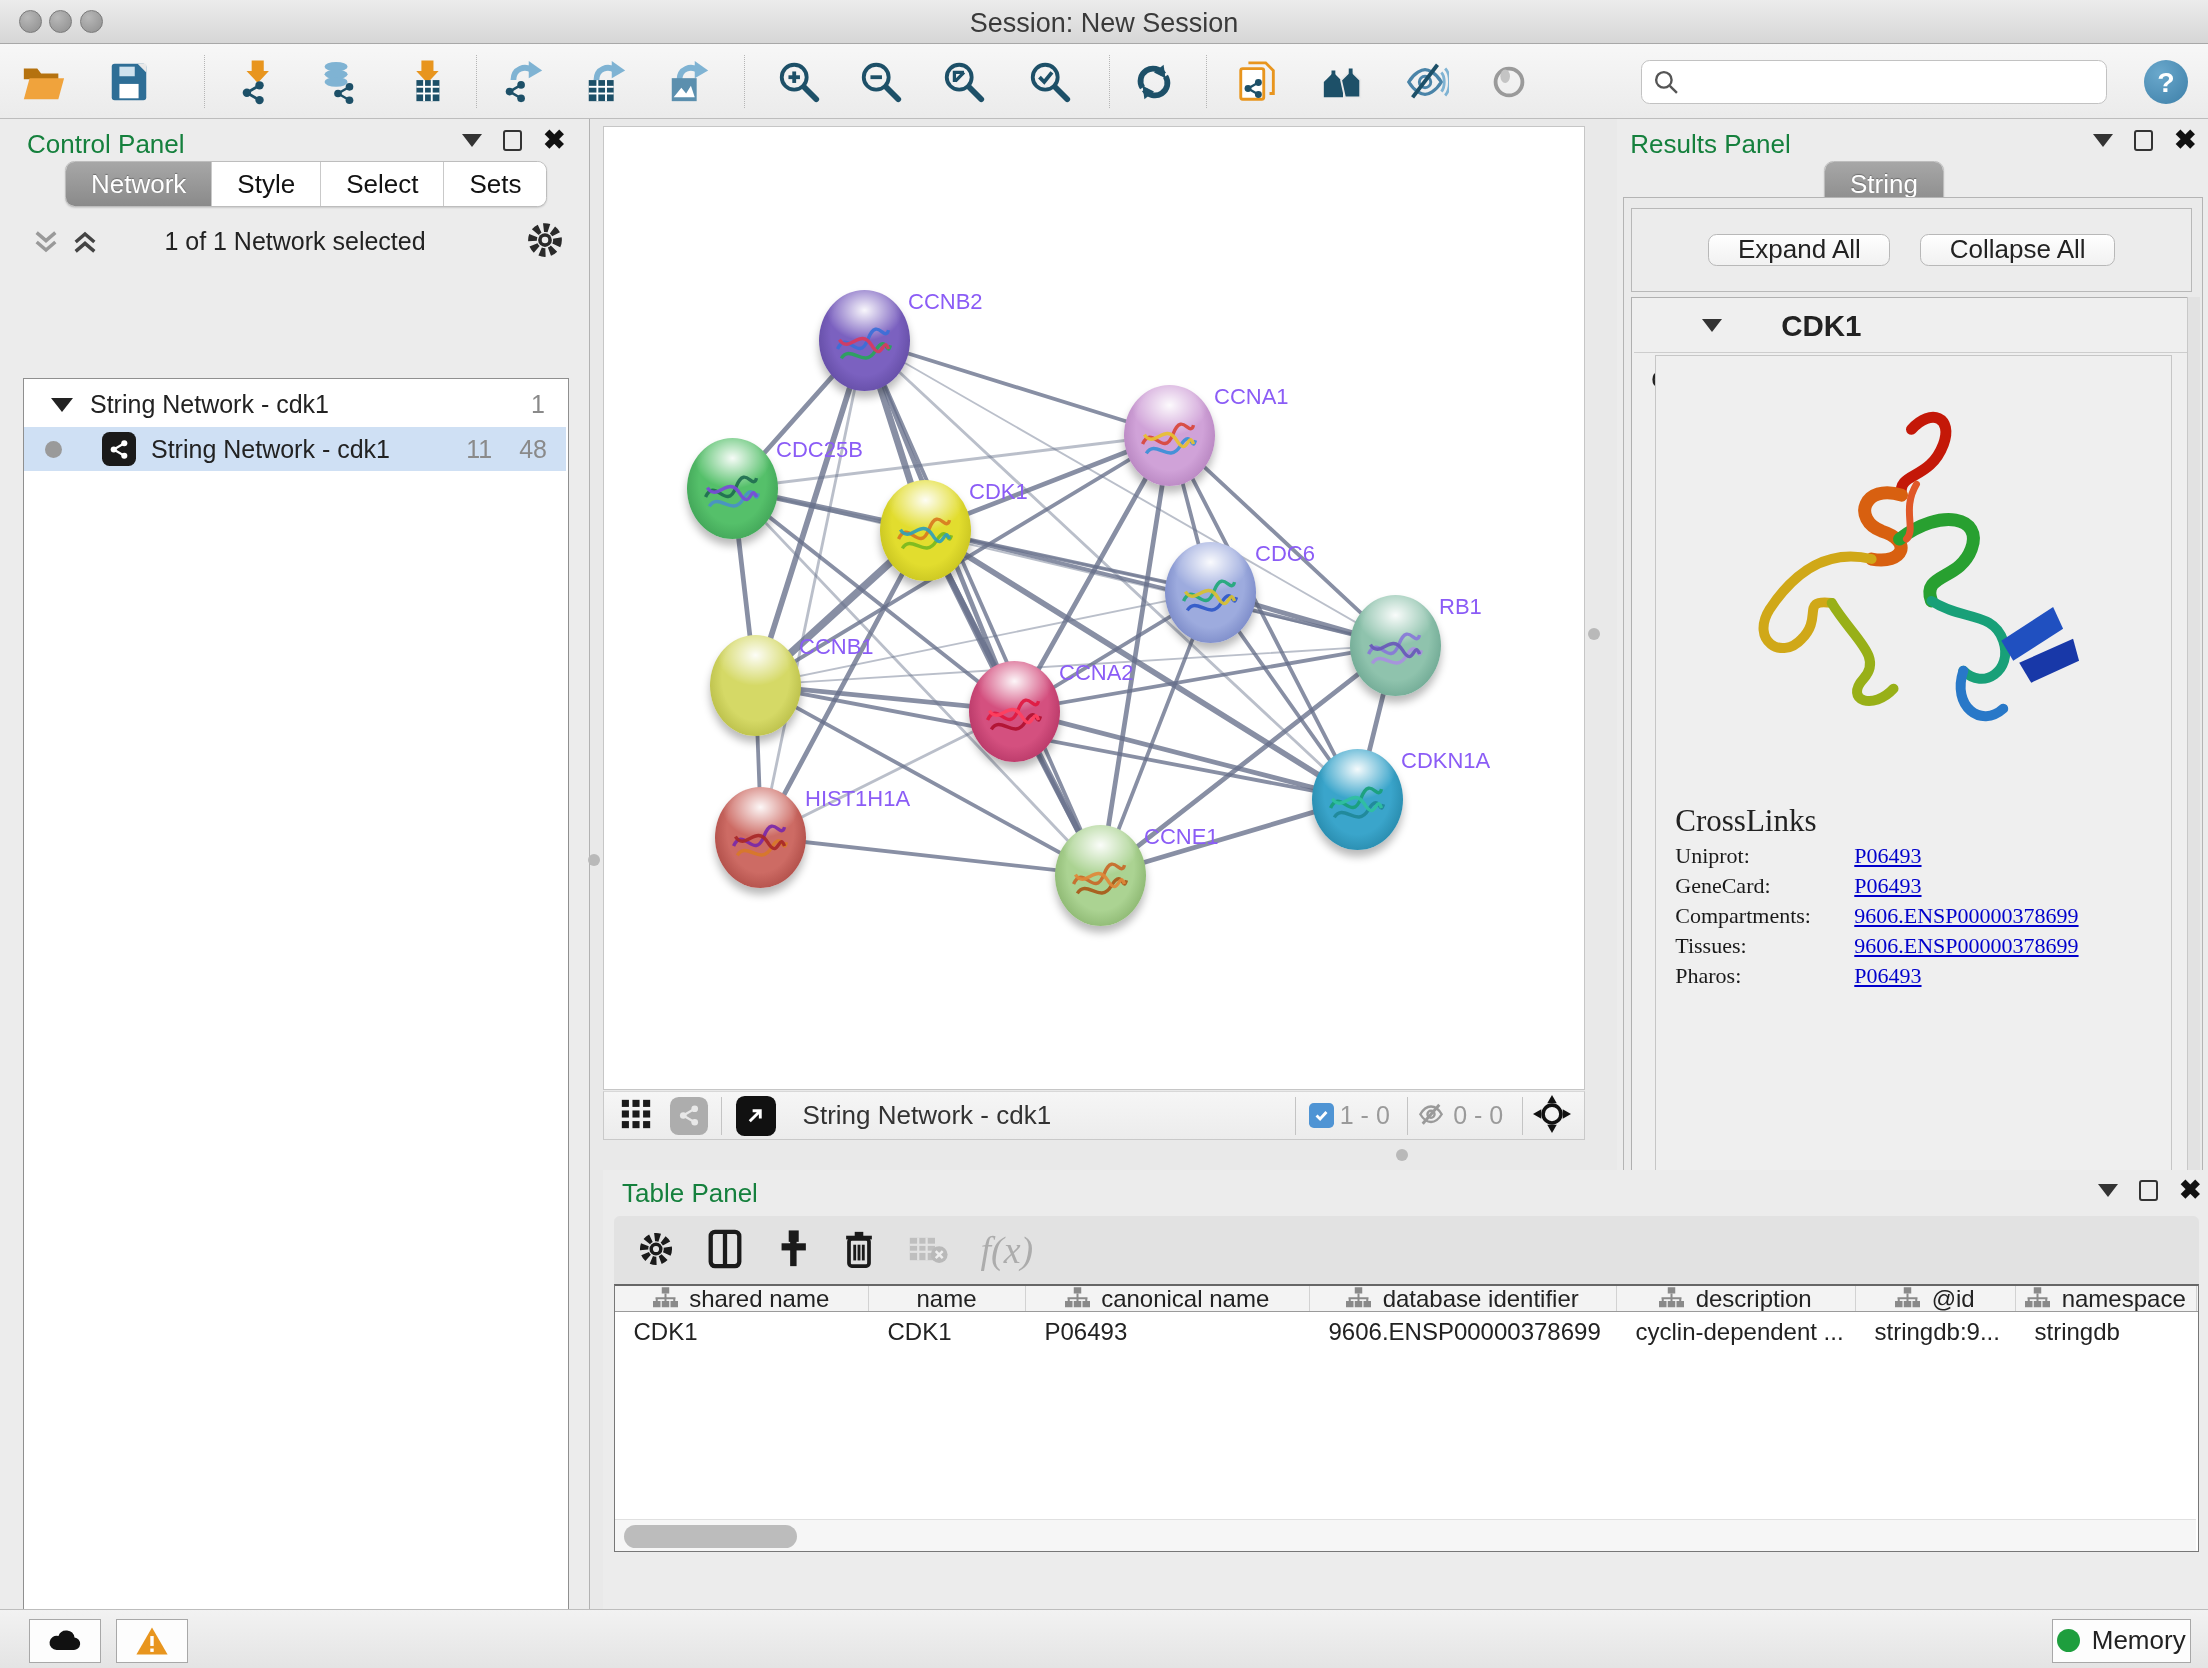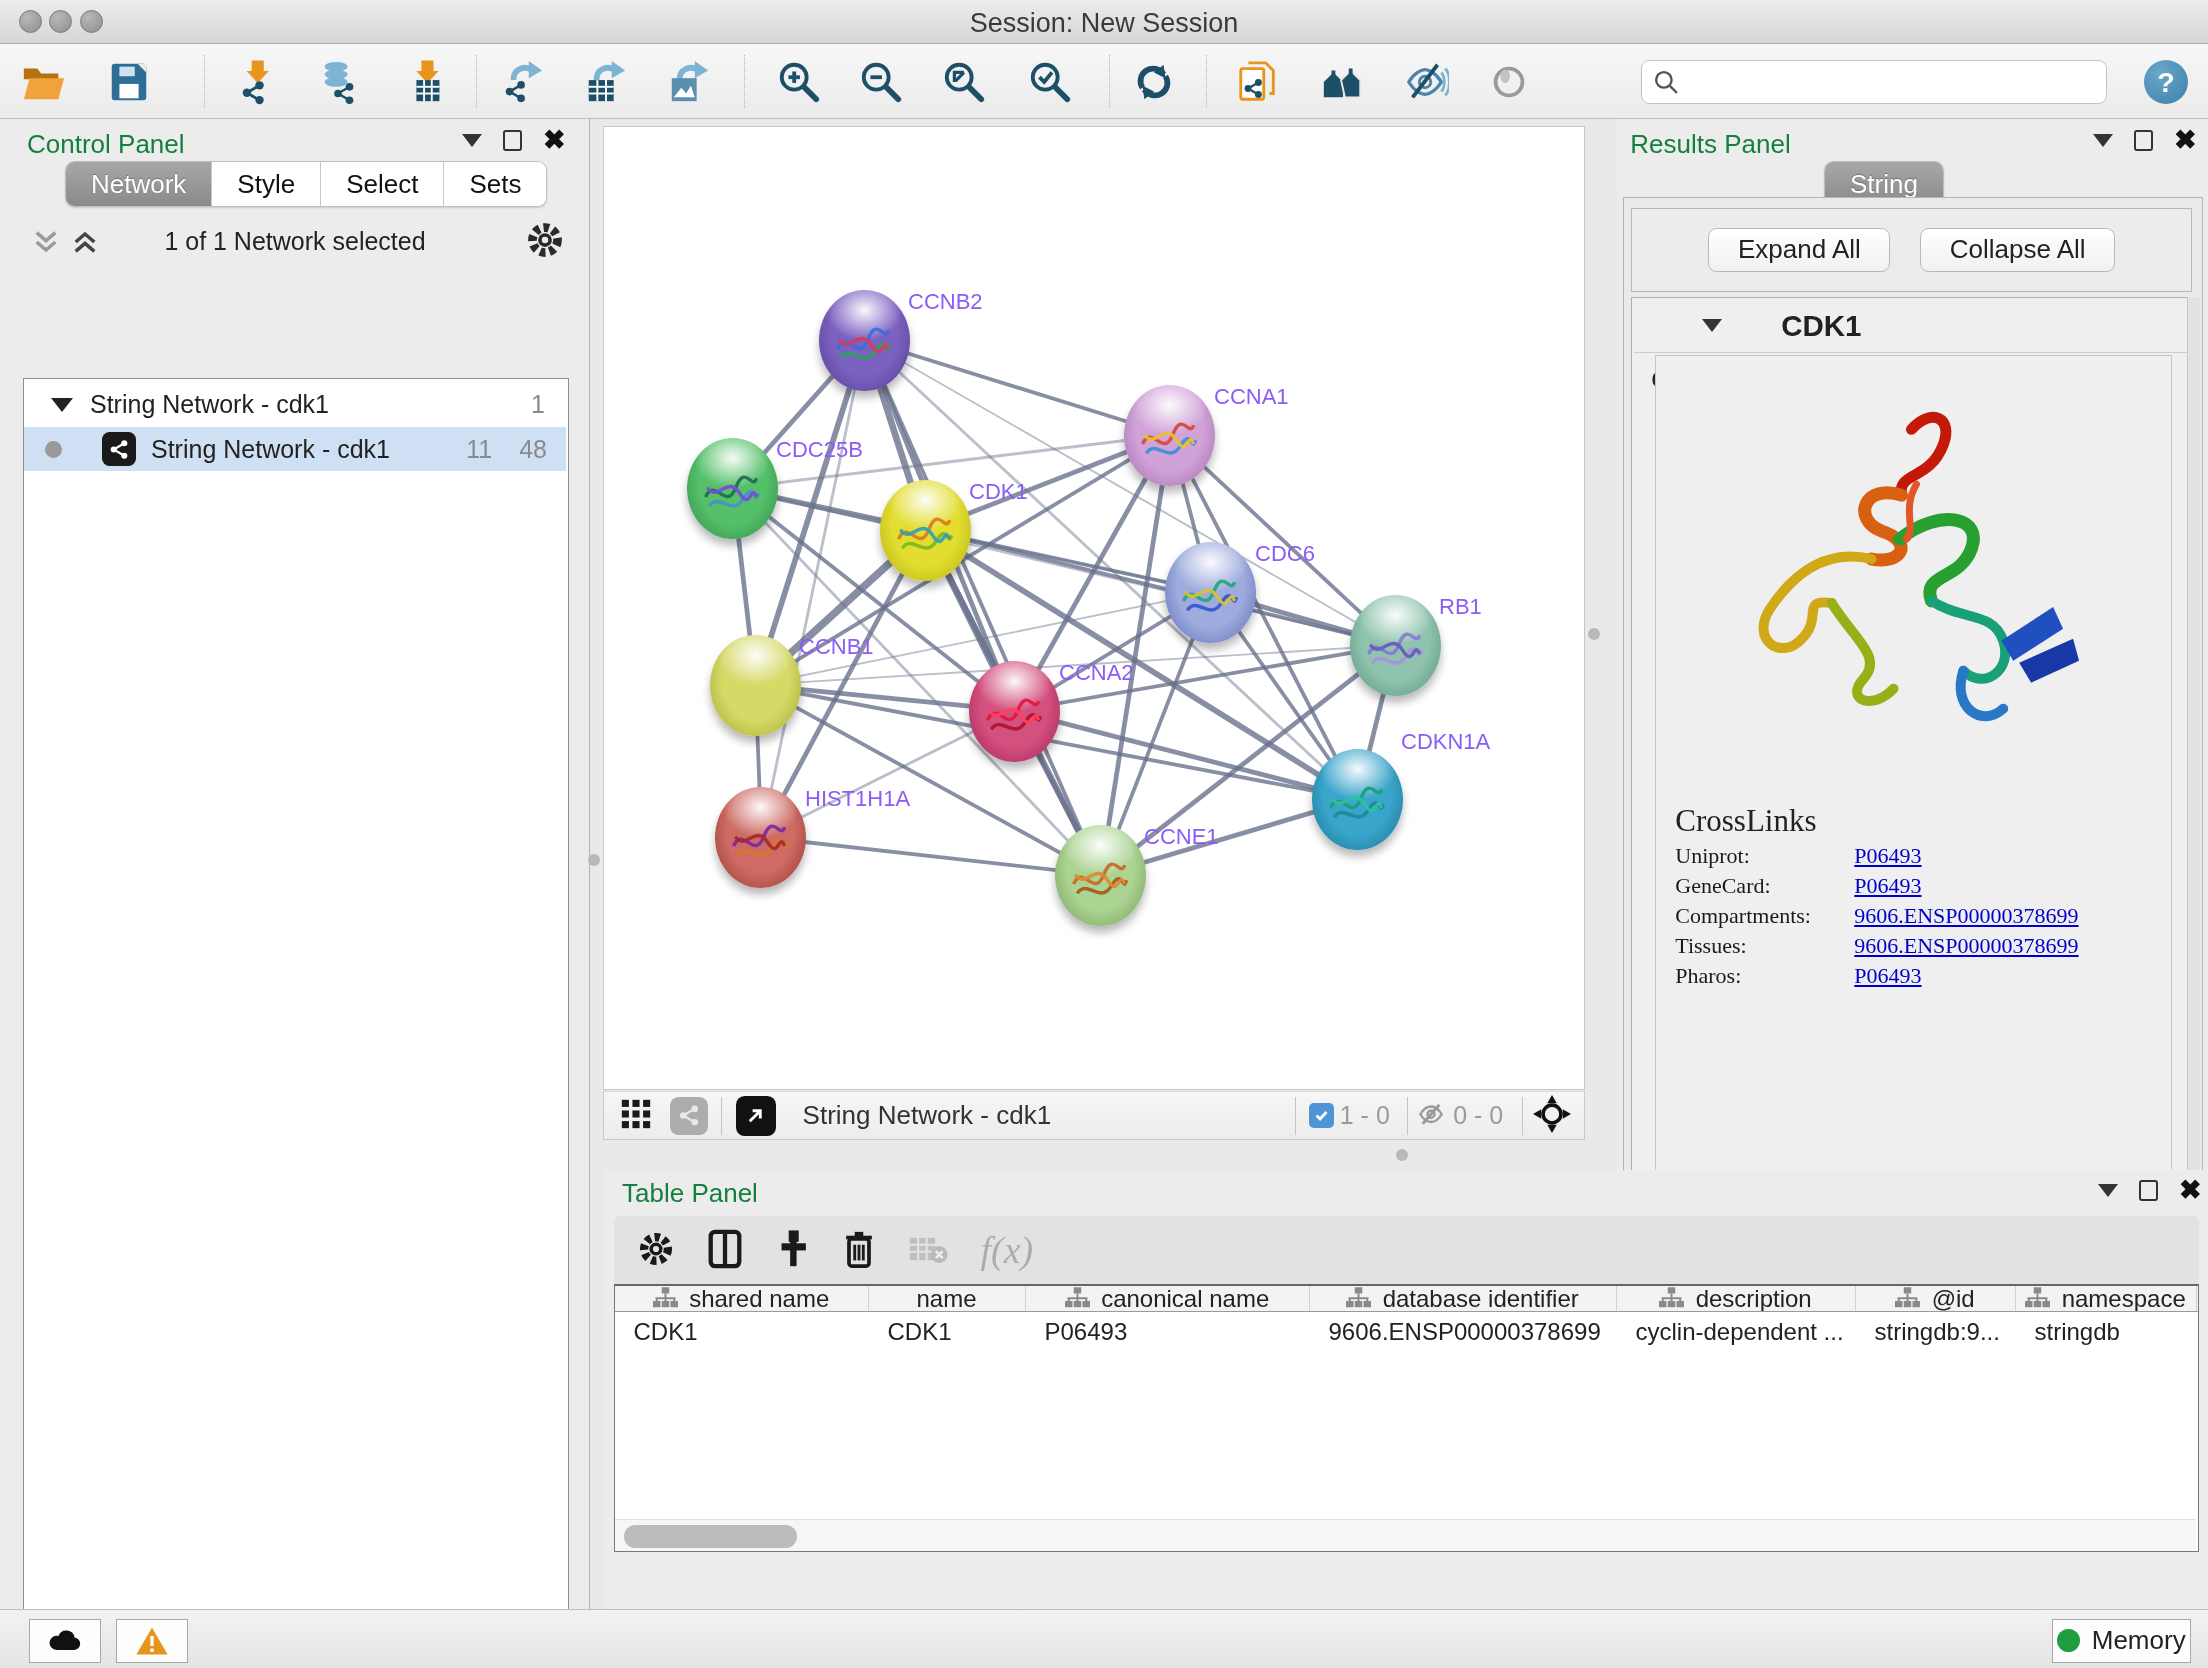--- a/index.html
+++ b/index.html
@@ -57,21 +57,21 @@
     background:linear-gradient(#f6f6f6,#ececec); border:1px solid #c9c9c9; border-top:1px solid #d8d8d8;
     display:flex; align-items:center; }
   .ct-sep { width:0; height:38px; border-left:1px solid #c4c4c4; margin:0 13.3px; }
   .badge-num { font-size:25px; color:#9a9a9a; margin:0 9.5px 0 5.7px; }
   
   .results-panel { position:absolute; left:1617px; top:119px; width:592px; height:1490px; background:#ececec; }
   .rp-box { position:absolute; left:5.7px; top:78px; width:580px; height:1008px;
     background:#eaeaea; border:1px solid #b4b4b4; }
   .rp-buttons { position:absolute; left:7.6px; top:9.5px; width:561px; height:84px;
     border:1px solid #b8b8b8; background:#ececec; display:flex; align-items:center; justify-content:center; gap:30px; }
-  .rp-btn { height:44px; padding:0 28.5px; background:linear-gradient(#ffffff,#f1f1f1);
+  .rp-btn { height:32px; padding:0 28.5px; background:linear-gradient(#ffffff,#f1f1f1);
     border:1px solid #b8b8b8; border-radius:8.6px; font-size:26px; display:flex; align-items:center; }
   .rp-scroll { position:absolute; left:7.6px; top:99px; width:561px; height:900px;
     border:1px solid #b0b0b0; background:#efefef; }
   .cdk-head { position:absolute; left:1.9px; top:1.9px; width:554px; height:53px;
     display:flex; align-items:center; border-bottom:1px solid #cdcdcd; }
   .cdk-body { position:absolute; left:23px; top:57px; width:517px; height:818px;
     background:#efefef; border:1px solid #c6c6c6; }
   .crosslinks { position:absolute; left:19px; top:447px; font-family:"Liberation Serif", serif; }
   .cl-row { display:flex; font-size:22px; margin-top:4px;font-family:Liberation Serif, serif; }
   .cl-label { width:179px; color:#1a1a1a; }
@@ -457,21 +457,21 @@
         </svg>
       </div>
       <div class="node-label" style="left: 455px; top: 533px;">CCNA2</div>
       <div class="node" style="left: 708px; top: 622px; background: radial-gradient(58% 42% at 50% 20%, rgba(255, 255, 255, 0.95), rgba(255, 255, 255, 0) 72%), radial-gradient(at 50% 42%, rgb(58, 165, 203) 52%, rgb(23, 113, 143) 100%); box-shadow: rgba(0, 0, 0, 0.28) 0px 6.7px 8.6px;">
         <svg width="68" height="68" viewBox="0 0 72 72" style="position:absolute;left:11.4px;top:25px">
           <path d="M8,36 C18,14 30,52 40,26 S58,30 62,16" fill="none" stroke="#18a078" stroke-width="3.6" stroke-opacity="0.92"></path>
           <path d="M12,46 C22,30 36,58 48,38 S60,46 64,32" fill="none" stroke="#208898" stroke-width="3.6" stroke-opacity="0.92"></path>
           <path d="M10,26 C20,42 32,12 44,32 S56,20 62,36" fill="none" stroke="#30c0a0" stroke-width="3.6" stroke-opacity="0.92"></path>
         </svg>
       </div>
-      <div class="node-label" style="left: 797px; top: 602px;">CDKN1A</div>
+      <div class="node-label" style="left: 797px; top: 621px;">CDKN1A</div>
       <div class="node" style="left: 111px; top: 660px; background: radial-gradient(58% 42% at 50% 20%, rgba(255, 255, 255, 0.95), rgba(255, 255, 255, 0) 72%), radial-gradient(at 50% 42%, rgb(205, 107, 100) 52%, rgb(148, 50, 46) 100%); box-shadow: rgba(0, 0, 0, 0.28) 0px 6.7px 8.6px;">
         <svg width="68" height="68" viewBox="0 0 72 72" style="position:absolute;left:11.4px;top:25px">
           <path d="M8,36 C18,14 30,52 40,26 S58,30 62,16" fill="none" stroke="#7a28a8" stroke-width="3.6" stroke-opacity="0.92"></path>
           <path d="M12,46 C22,30 36,58 48,38 S60,46 64,32" fill="none" stroke="#d87828" stroke-width="3.6" stroke-opacity="0.92"></path>
           <path d="M10,26 C20,42 32,12 44,32 S56,20 62,36" fill="none" stroke="#a82828" stroke-width="3.6" stroke-opacity="0.92"></path>
         </svg>
       </div>
       <div class="node-label" style="left: 201px; top: 659px;">HIST1H1A</div>
       <div class="node" style="left: 451px; top: 698px; background: radial-gradient(58% 42% at 50% 20%, rgba(255, 255, 255, 0.95), rgba(255, 255, 255, 0) 72%), radial-gradient(at 50% 42%, rgb(171, 211, 146) 52%, rgb(111, 156, 82) 100%); box-shadow: rgba(0, 0, 0, 0.28) 0px 6.7px 8.6px;">
         <svg width="68" height="68" viewBox="0 0 72 72" style="position:absolute;left:11.4px;top:25px">

